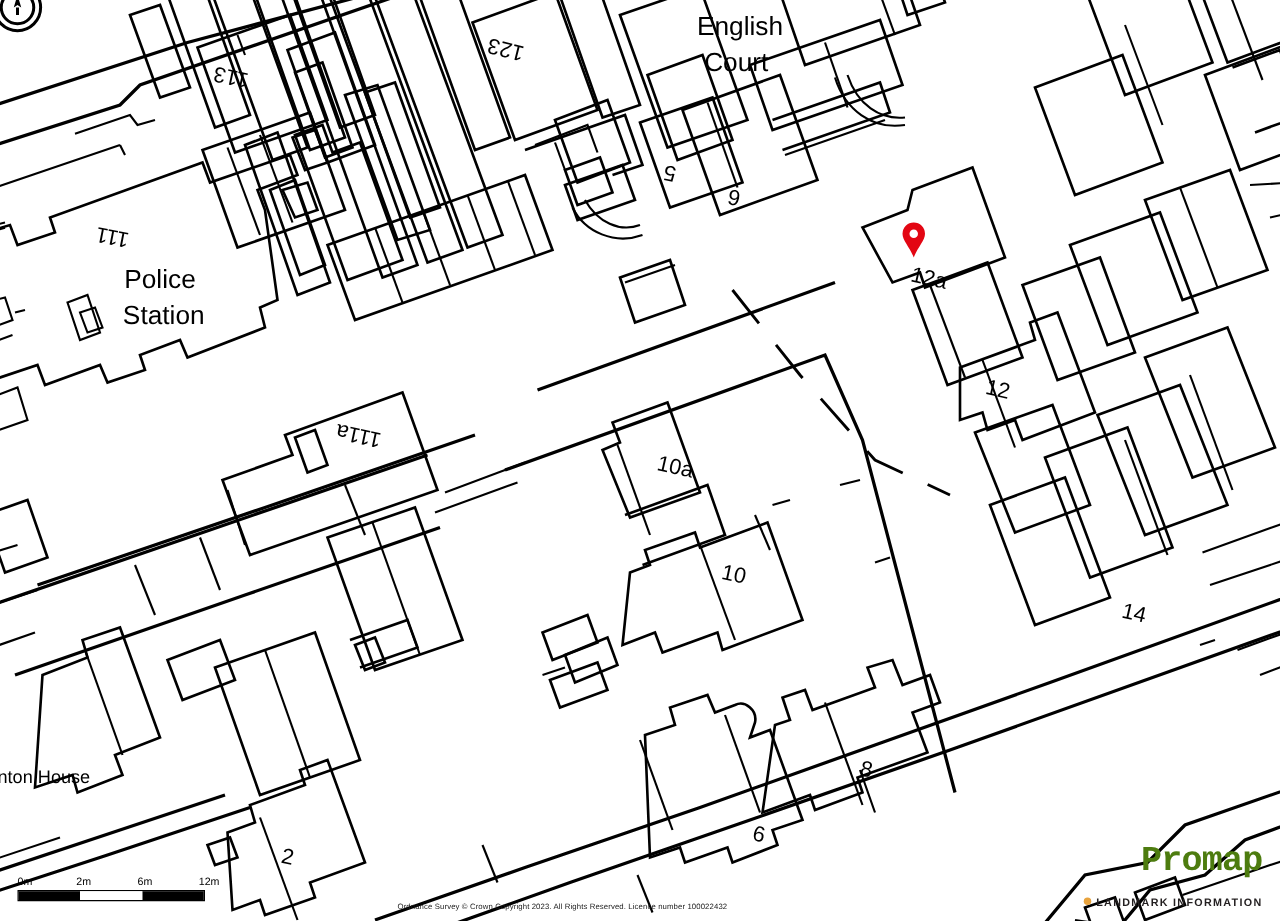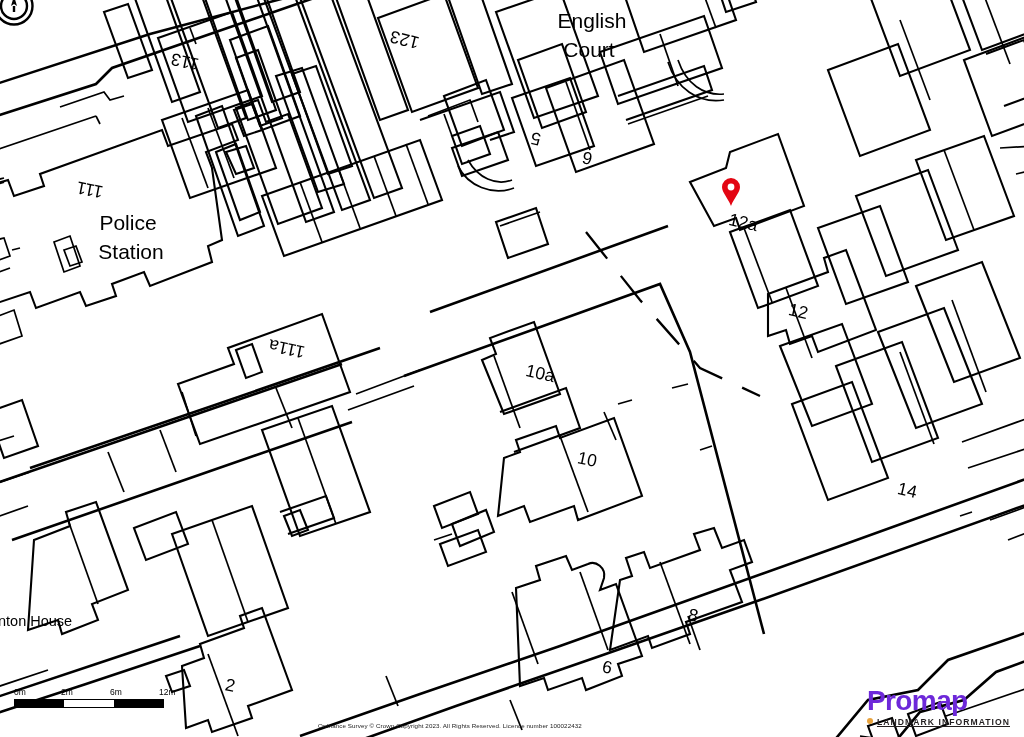--- a/index.html
+++ b/index.html
@@ -65,21 +65,21 @@
     font-size: 14.5px;
   }
   .lbl-num {
     font-size: 17.5px;
   }
 
   
   #scalebar {
     position: absolute;
     left: 14px;
-    bottom: 20px;
+    bottom: 7px;
     width: 166px;
     height: 30px;
   }
   #scalebar .ticks {
     position: relative;
     height: 12px;
     font-size: 8.5px;
     font-family: "Liberation Sans", sans-serif;
     color: #000;
   }
@@ -117,37 +117,37 @@
 
   
   #promap-logo {
     position: absolute;
     right: 14px;
     bottom: 10px;
     text-align: left;
     line-height: 1;
   }
   #promap-logo .wordmark {
-    font-family: Liberation Sans, sans-serif;
+    font-family: Liberation Mono, monospace;
     font-size: 28px;
     font-weight: bold;
-    color: #6d28d9;
+    color: #4d7c0f;
     letter-spacing: -0.6px;
+    text-align: right;
   }
   #promap-logo .tagline {
     display: flex;
     align-items: flex-start;
     gap: 4px;
-    margin-top: 3px;
+    margin-top: 14px;
     font-family: "Liberation Sans", sans-serif;
     font-size: 8.6px;
     font-weight: bold;
     letter-spacing: 1.05px;
     color: #231f20;
-    text-decoration: underline;
   }
   #promap-logo .dot {
     width: 6px;
     height: 6px;
     border-radius: 50%;
     background: #e8a33d;
     display: inline-block;
     flex: 0 0 auto;
   }
 

